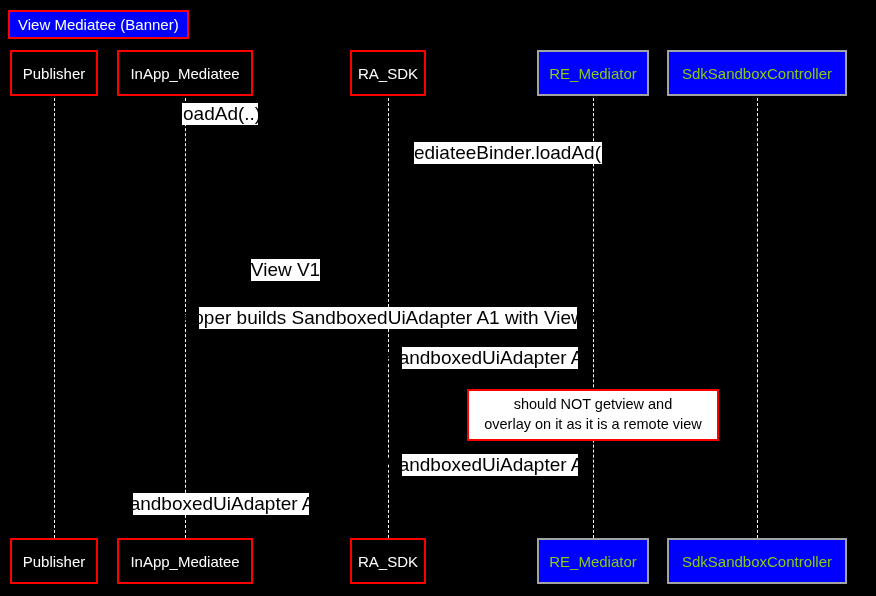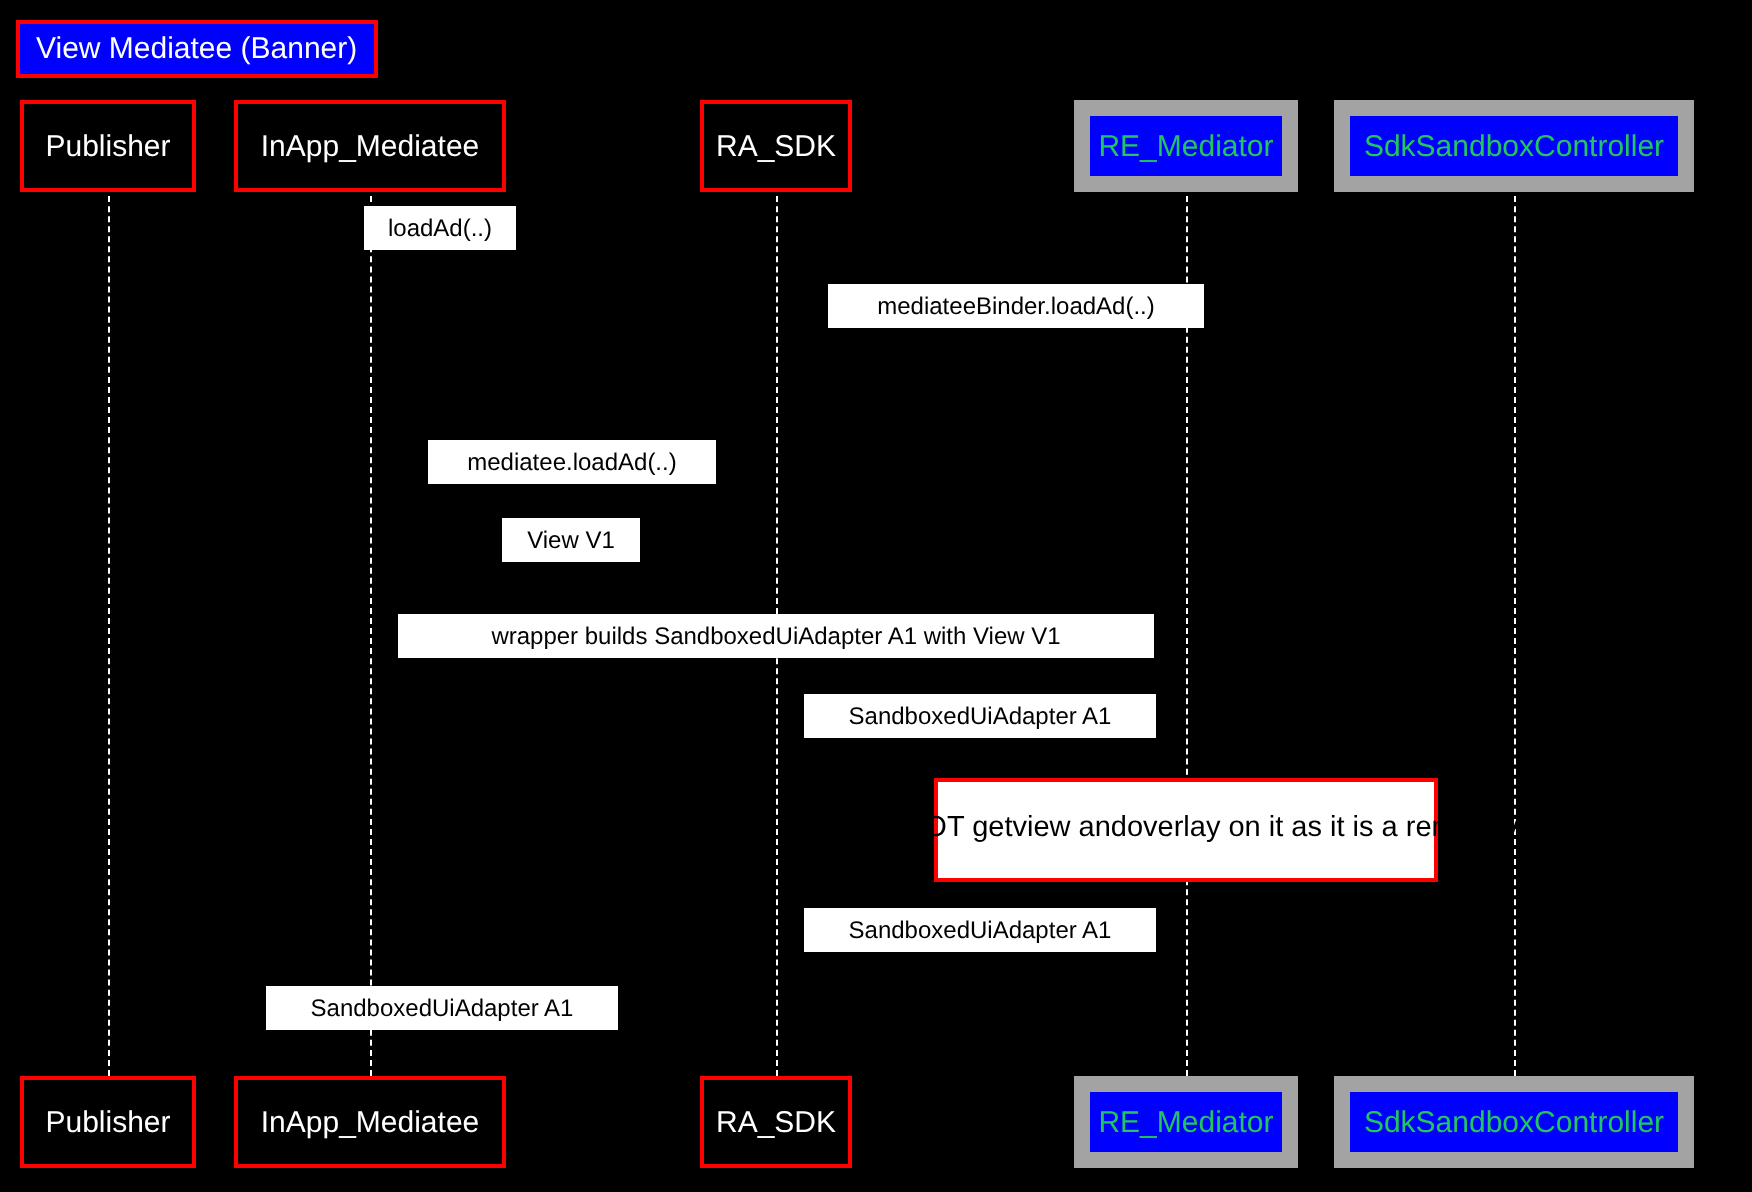--- a/index.html
+++ b/index.html
@@ -47,50 +47,50 @@
     font-size: 15px;
     height: 46px;
     display: flex;
     align-items: center;
     justify-content: center;
     white-space: nowrap;
     padding: 0 4px;
   }
   .lifeline-box.blue {
     background: #0000ff;
-    color: #22c55e;
-    border: 8px solid #a3a3a3;
+    color: #84cc16;
+    border: 2px solid #a3a3a3;
   }
   
   .msg {
     position: absolute;
     box-sizing: border-box;
     background: #ffffff;
     color: #000000;
-    font-size: 12px;
+    font-size: 19px;
     padding: 1px 4px;
     white-space: nowrap;
     height: 22px;
     display: flex;
     align-items: center;
     justify-content: center;
   }
   
   .note {
     position: absolute;
     box-sizing: border-box;
     background: #ffffff;
     color: #000000;
     border: 2px solid #ff0000;
     font-size: 14.5px;
     text-align: right;
     padding: 6px 10px;
     line-height: 1.35;
     display: flex;
-    flex-direction: row;
+    flex-direction: column;
     align-items: center;
     justify-content: center;
     white-space: nowrap;
   }
   .note-line { display: block; }
   
   .lifeline {
     position: absolute;
     width: 0;
     border-left: 1px dashed #ffffff;
@@ -118,21 +118,20 @@
   <div class="lifeline-box blue" style="left:667px; top:50px; width:180px;">SdkSandboxController</div>
 
   <div class="lifeline-box" style="left:10px;  top:538px; width:88px;">Publisher</div>
   <div class="lifeline-box" style="left:117px; top:538px; width:136px;">InApp_Mediatee</div>
   <div class="lifeline-box" style="left:350px; top:538px; width:76px;">RA_SDK</div>
   <div class="lifeline-box blue" style="left:537px; top:538px; width:112px;">RE_Mediator</div>
   <div class="lifeline-box blue" style="left:667px; top:538px; width:180px;">SdkSandboxController</div>
 
   <div class="msg" style="left:182px; top:103px; width:76px;">loadAd(..)</div>
   <div class="msg" style="left:396px; top:142px; width:188px;margin-left:18px;">mediateeBinder.loadAd(..)</div>
-  <div class="msg" style="left:214px; top:220px; width:144px;">mediatee.loadAd(..)</div>
   <div class="msg" style="left:251px; top:259px; width:69px;">View V1</div>
   <div class="msg" style="left:199px; top:307px; width:378px;">wrapper builds SandboxedUiAdapter A1 with View V1</div>
   <div class="msg" style="left:402px; top:347px; width:176px;">SandboxedUiAdapter A1</div>
   <div class="msg" style="left:402px; top:454px; width:176px;">SandboxedUiAdapter A1</div>
   <div class="msg" style="left:133px; top:493px; width:176px;">SandboxedUiAdapter A1</div>
 
   <div class="note" style="left:467px; top:389px; width:252px; height:52px;">
     <span class="note-line">should NOT getview and</span>
     <span class="note-line">overlay on it as it is a remote view</span>
   </div>

